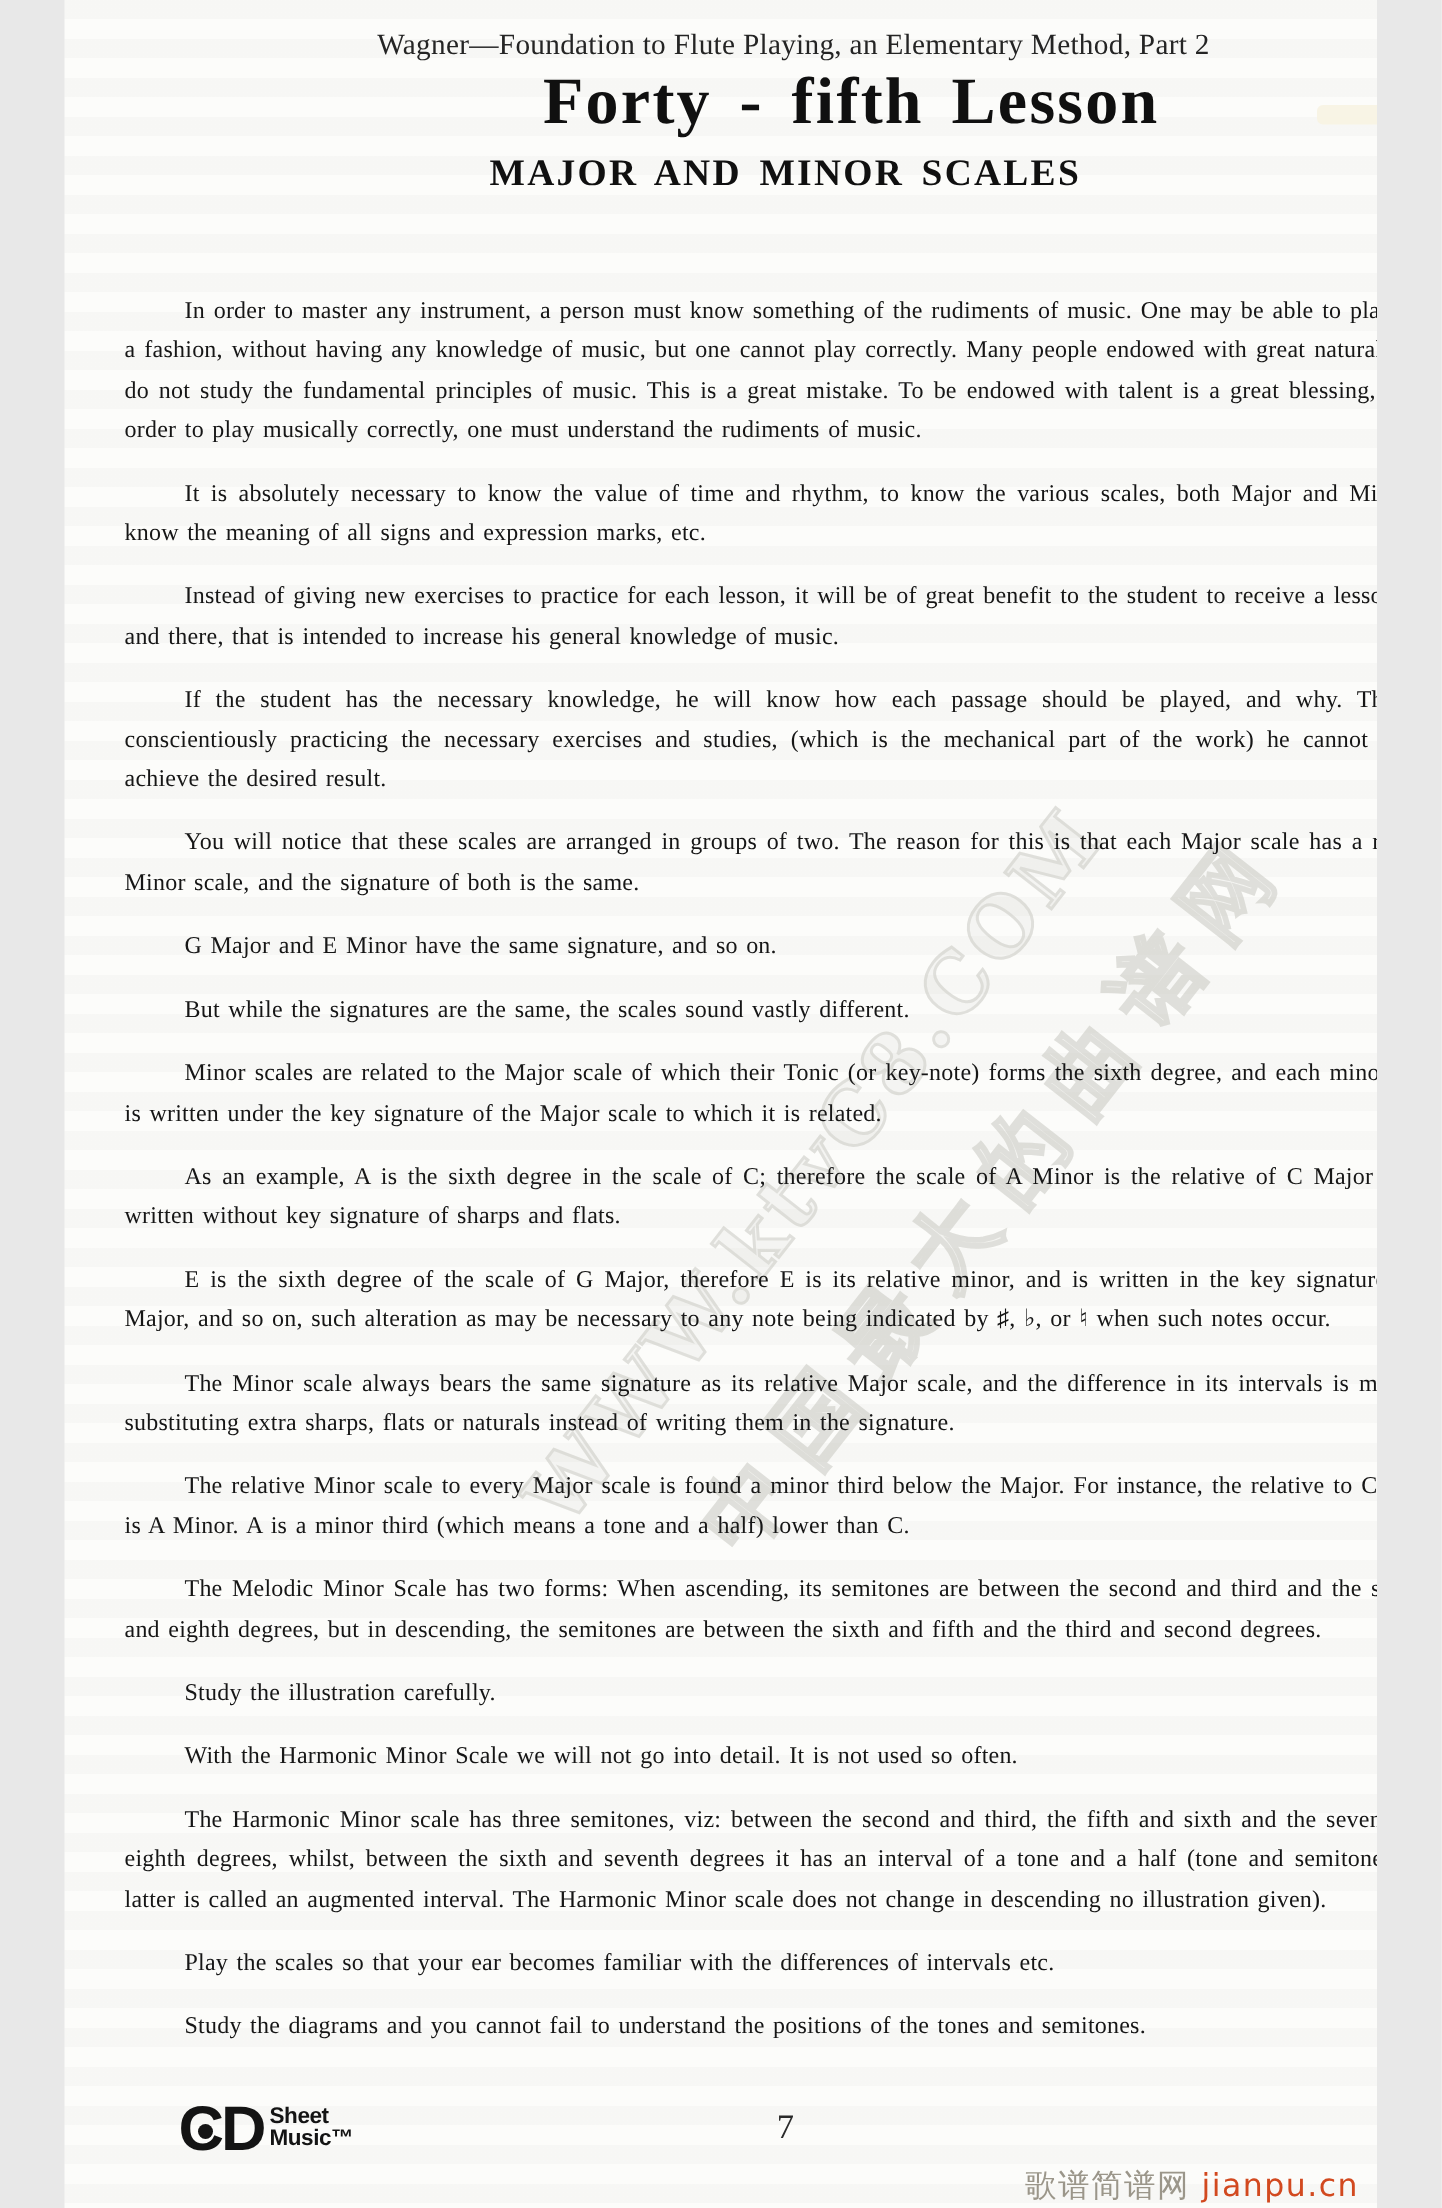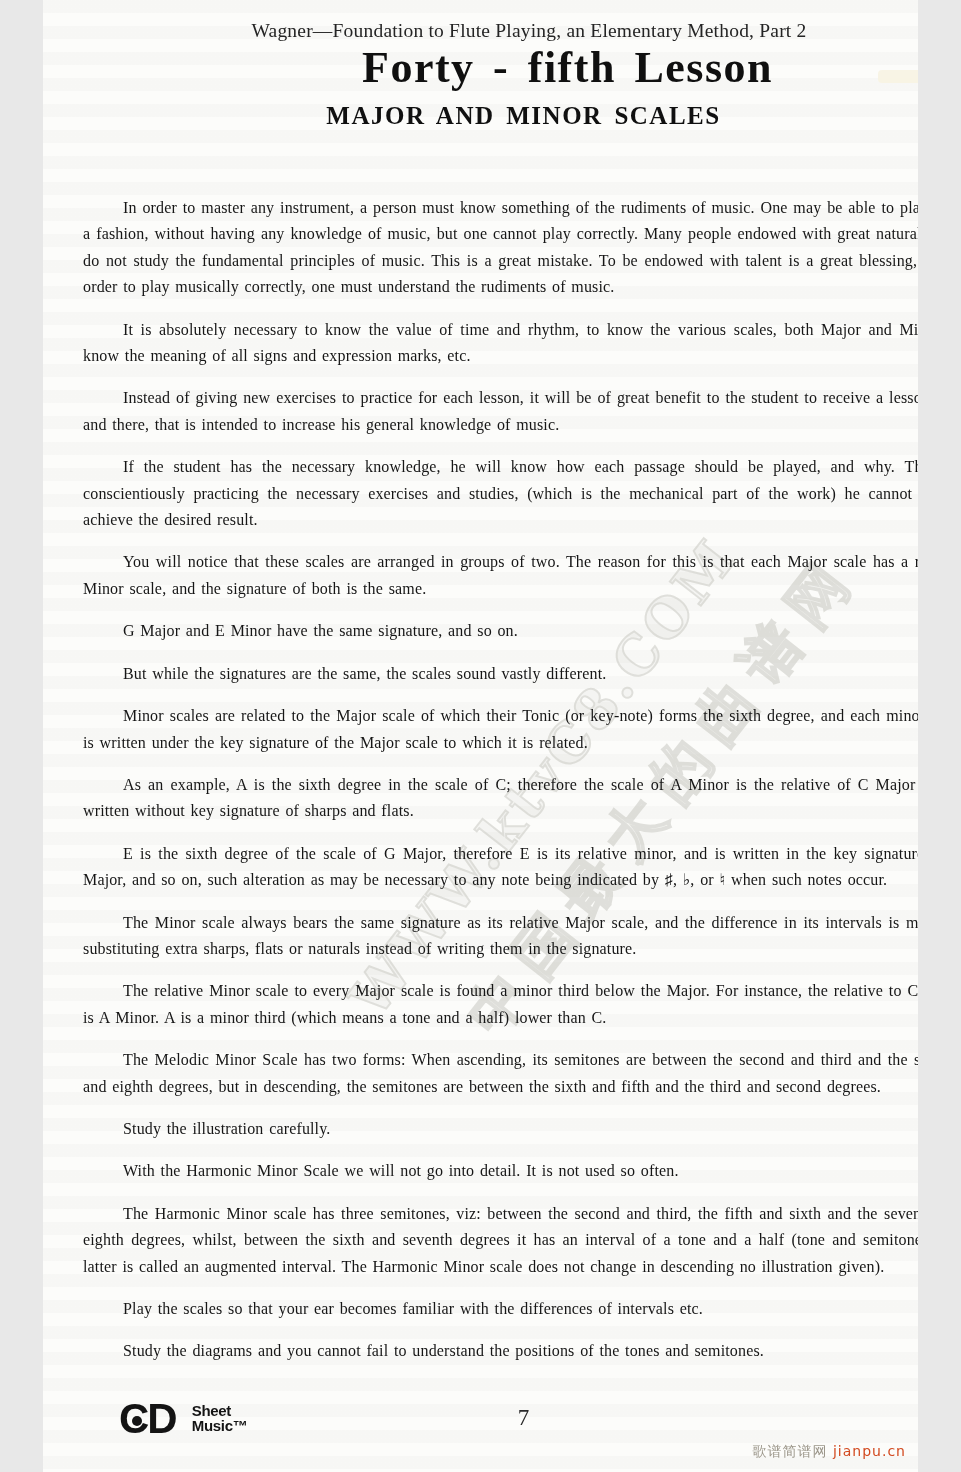--- a/index.html
+++ b/index.html
@@ -60,31 +60,31 @@
   }
   .logo-c, .logo-d {
     font-size:42px; font-weight:bold; line-height:38px; letter-spacing:-2px;
   }
   .logo-c { position:relative; }
   .logo-c::after {
     content:""; position:absolute; left:13px; top:16px;
     width:10px; height:10px; background:#141414; border-radius:50%;
   }
   .logo-text {
-    margin-left:16px; margin-top:3px;
+    margin-left:4px; margin-top:3px;
     font-size:15px; font-weight:bold; line-height:15px; letter-spacing:-0.3px;
   }
   .page-number {
     position:absolute; top:1405px; left:0; width:961px; text-align:center;
     font-size:23px; color:#2a2a2a;
   }
   .site-credit {
     position:absolute; top:1443px; right:12px;
     font-family:"DejaVu Sans","Liberation Sans",sans-serif;
-    font-size:14px; letter-spacing:1px; white-space:nowrap;
+    font-size:21px; letter-spacing:1px; white-space:nowrap;
   }
   .site-credit-name { color:#9b968a; }
   .site-credit-url  { color:#d2491f; }
 </style>
 </head>
 <body>
 
 <div class="sheet">
 
   <div class="smudge"></div>

